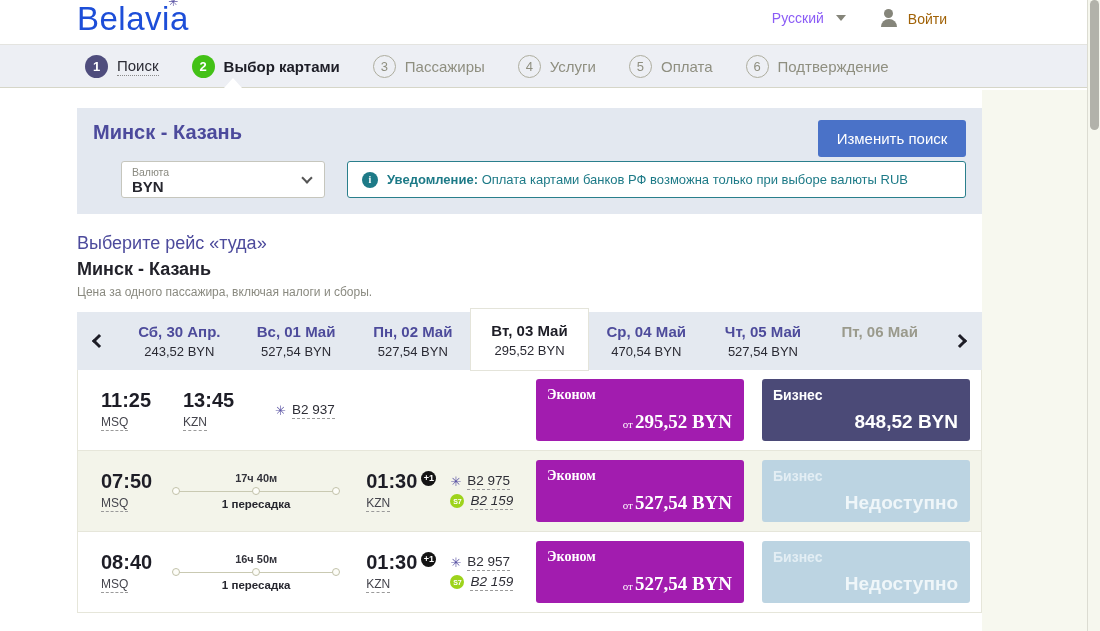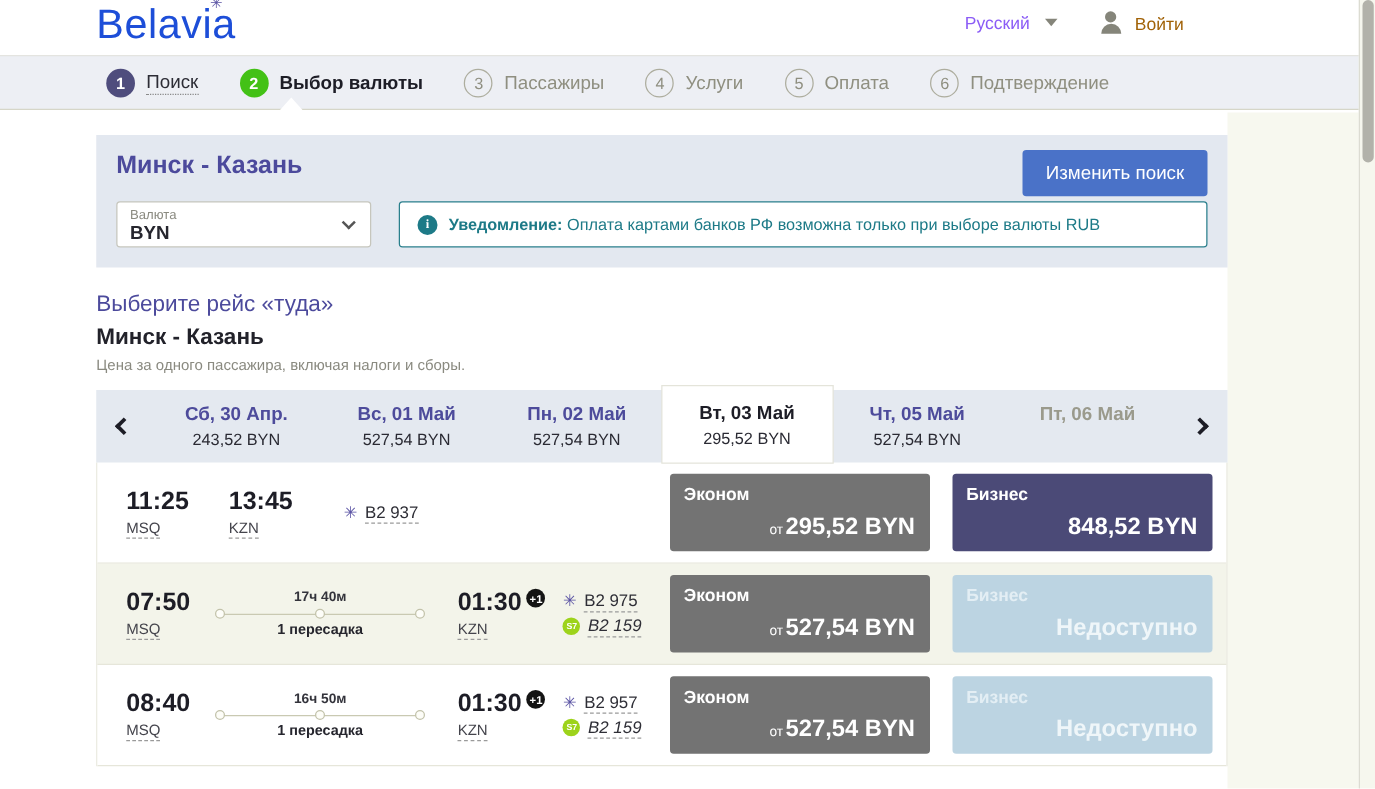--- a/index.html
+++ b/index.html
@@ -42,21 +42,21 @@
   .scroll-thumb { position:absolute; top:0; left:2px; width:9px; height:130px; background:#b2b2aa; border-radius:6px; cursor:grab; }
   
   .content { position:absolute; left:77px; top:88px; width:905px; }
   .summary-panel { margin-top:20px; background:#e3e8f0; padding:13px 16px 16px; position:relative; }
   .route-title { font-size:20px; font-weight:bold; color:#4c4a9c; }
   .route-details { font-size:13px; font-weight:bold; color:#2c2c35; margin-top:6px; }
   .change-btn { position:absolute; right:16px; top:12px; width:148px; height:37px; background:#4a72c8; color:#fff;
                 font-size:15px; border:none; border-radius:3px; cursor:pointer; font-family:inherit; }
   .panel-row { display:flex; gap:22px; margin-top:17px; }
   .currency-box { width:204px; height:37px; background:#fff; border:1px solid #c6c6bd; border-radius:3px;
-                  position:relative; padding:4px 10px; cursor:pointer; }
+                  position:relative; padding:4px 10px; cursor:pointer;margin-left:28px; }
   .currency-label { font-size:10.5px; color:#8a8a80; }
   .currency-value { font-size:15px; font-weight:bold; color:#26262e; margin-top:0px; }
   .chev { display:inline-block; width:8px; height:8px; border-right:2px solid #555; border-bottom:2px solid #555; }
   .currency-box .chev { position:absolute; right:13px; top:12px; transform:rotate(45deg); }
   .notice { flex:1; height:37px; background:#fff; border:1px solid #2a7f8c; border-radius:3px;
             display:flex; align-items:center; padding:0 14px; gap:9px; }
   .info-icon { width:16px; height:16px; border-radius:50%; background:#1d7a87; color:#fff; font-size:10px; font-weight:bold;
                display:inline-flex; align-items:center; justify-content:center; flex:none; font-family:"Liberation Serif",serif; }
   .notice-text { font-size:13px; color:#1d7a87; white-space:nowrap; }
   .notice-text b { font-weight:bold; }
@@ -100,21 +100,21 @@
   .flight-num { border-bottom:1px dashed #9a9a9a; padding-bottom:1px; cursor:pointer; }
   .airline.s7 .flight-num { font-style:italic; }
   .snowflake-sm { color:#5b54a4; font-size:13px; font-family:"DejaVu Sans",sans-serif; line-height:1; }
   .s7-icon { width:14px; height:14px; border-radius:50%; background:#9dd31b; color:#fff; font-size:7px; font-weight:bold;
              display:inline-flex; align-items:center; justify-content:center; flex:none; }
   .fares { margin-left:auto; display:flex; gap:18px; }
   .fare { position:relative; width:208px; height:62px; border:none; border-radius:3px; cursor:pointer; font-family:inherit; }
   .fare-label { position:absolute; left:11px; top:8px; font-size:14px; font-weight:bold; color:#fff; }
   .fare-price { position:absolute; right:12px; bottom:8px; color:#fff; font-size:19px; font-weight:bold; }
   .from-sm { font-size:11px; font-weight:normal; margin-right:2px; }
-  .fare.econom { background:#737373; }
+  .fare.econom { background:#a21caf;font-family:Liberation Serif, serif; }
   .fare.business { background:#4b4a77;padding-left:48px; }
   .fare.unavailable { background:#bcd4e2; cursor:default; }
   .fare.unavailable .fare-label { color:#e3eef4; }
   .fare.unavailable .fare-price { color:#eff6f9; }
 </style>
 </head>
 <body>
 
 <div class="viewport">
 
@@ -138,21 +138,21 @@
     </div>
   </header>
 
   <nav class="steps">
     <div class="step done">
       <span class="step-num">1</span>
       <span class="step-label">Поиск</span>
     </div>
     <div class="step active">
       <span class="step-num">2</span>
-      <span class="step-label">Выбор валюты</span>
+      <span class="step-label">Выбор картами</span>
     </div>
     <div class="step pending">
       <span class="step-num">3</span>
       <span class="step-label">Пассажиры</span>
     </div>
     <div class="step pending">
       <span class="step-num">4</span>
       <span class="step-label">Услуги</span>
     </div>
     <div class="step pending">
@@ -206,20 +206,24 @@
       </div>
       <div class="tab">
         <div class="tab-label">Пн, 02 Май</div>
         <div class="tab-price">527,54 BYN</div>
       </div>
       <div class="tab selected">
         <div class="tab-label">Вт, 03 Май</div>
         <div class="tab-price">295,52 BYN</div>
       </div>
       <div class="tab">
+        <div class="tab-label">Ср, 04 Май</div>
+        <div class="tab-price">470,54 BYN</div>
+      </div>
+      <div class="tab">
         <div class="tab-label">Чт, 05 Май</div>
         <div class="tab-price">527,54 BYN</div>
       </div>
       <div class="tab disabled">
         <div class="tab-label">Пт, 06 Май</div>
         <div class="tab-price"></div>
       </div>
       <button class="tab-arrow">
           <span class="chev chev-right"></span>
         </button>

